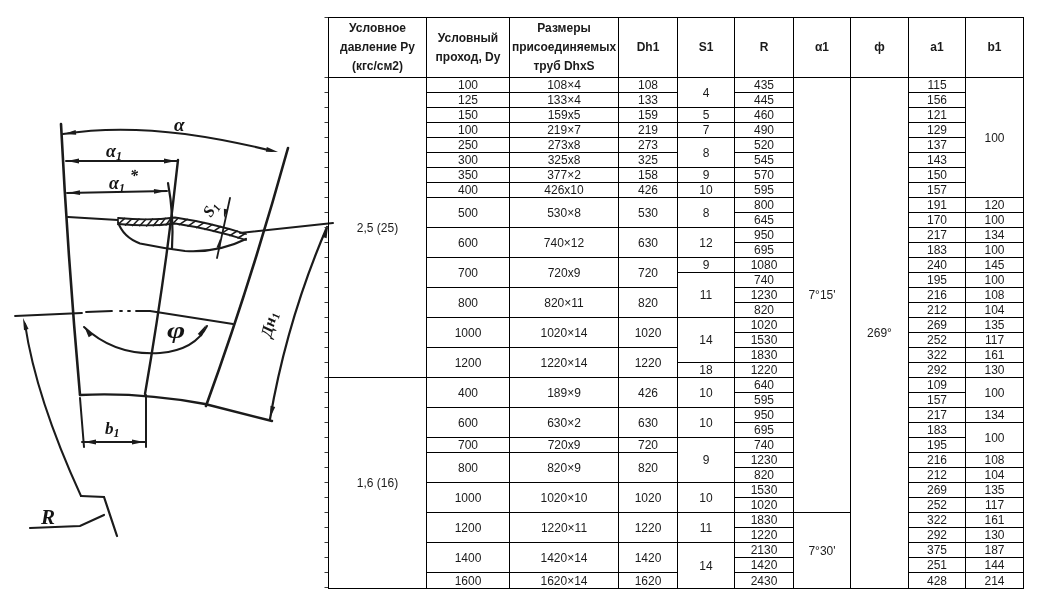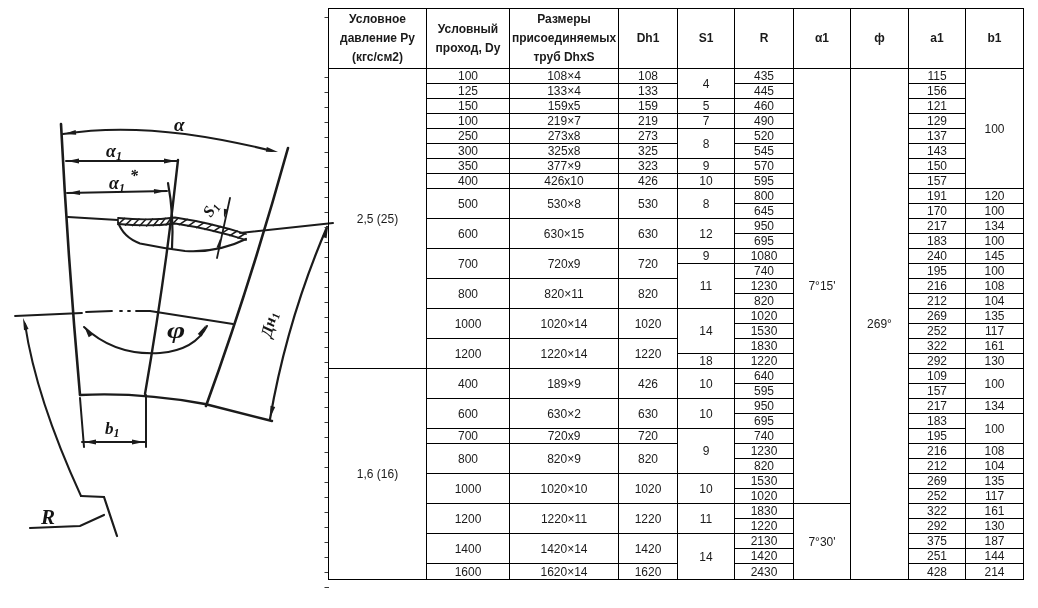--- a/index.html
+++ b/index.html
@@ -1,17 +1,17 @@
 <!DOCTYPE html>
 <html><head><meta charset="utf-8">
 <style>
 html,body{margin:0;padding:0;background:#fff;}
 #page{position:relative;width:1038px;height:608px;background:#fff;overflow:hidden;
   font-family:"Liberation Sans",sans-serif;}
-table.t{position:absolute;left:328px;top:8px;border-collapse:collapse;table-layout:fixed;padding-left:37px;}
+table.t{position:absolute;left:328px;top:17px;border-collapse:collapse;table-layout:fixed;padding-left:37px;}
 table.t td,table.t th{border:1px solid #000;padding:0;text-align:center;vertical-align:middle;
   font-size:12px;color:#1a1a1a;overflow:hidden;}
 table.t th{font-weight:bold;font-size:12px;line-height:19px;}
 table.t td{line-height:14px;}
 tr.d{height:15px;}
 </style></head>
 <body>
 <div id="page">
 <svg width="340" height="608" viewBox="0 0 340 608" style="position:absolute;left:0;top:0" fill="#1b1b1b">
       <path d="M61,124 Q68,260 80,395" stroke="#1b1b1b" fill="none" stroke-linecap="round" stroke-width="2.6"></path>
@@ -187,22 +187,22 @@
         </tr>
 <tr class="d">
           <td rowspan="1">300</td>
           <td rowspan="1">325x8</td>
           <td rowspan="1">325</td>
           <td>545</td>
           <td>143</td>
         </tr>
 <tr class="d">
           <td rowspan="1">350</td>
-          <td rowspan="1">377×9</td>
-          <td rowspan="1">323</td>
+          <td rowspan="1">377×2</td>
+          <td rowspan="1">158</td>
           <td rowspan="1">9</td>
           <td>570</td>
           <td>150</td>
         </tr>
 <tr class="d">
           <td rowspan="1">400</td>
           <td rowspan="1">426x10</td>
           <td rowspan="1">426</td>
           <td rowspan="1">10</td>
           <td>595</td>
@@ -217,21 +217,21 @@
           <td>191</td>
           <td rowspan="1">120</td>
         </tr>
 <tr class="d">
           <td>645</td>
           <td>170</td>
           <td rowspan="1">100</td>
         </tr>
 <tr class="d">
           <td rowspan="2">600</td>
-          <td rowspan="2">630×15</td>
+          <td rowspan="2">740×12</td>
           <td rowspan="2">630</td>
           <td rowspan="2">12</td>
           <td>950</td>
           <td>217</td>
           <td rowspan="1">134</td>
         </tr>
 <tr class="d">
           <td>695</td>
           <td>183</td>
           <td rowspan="1">100</td>

